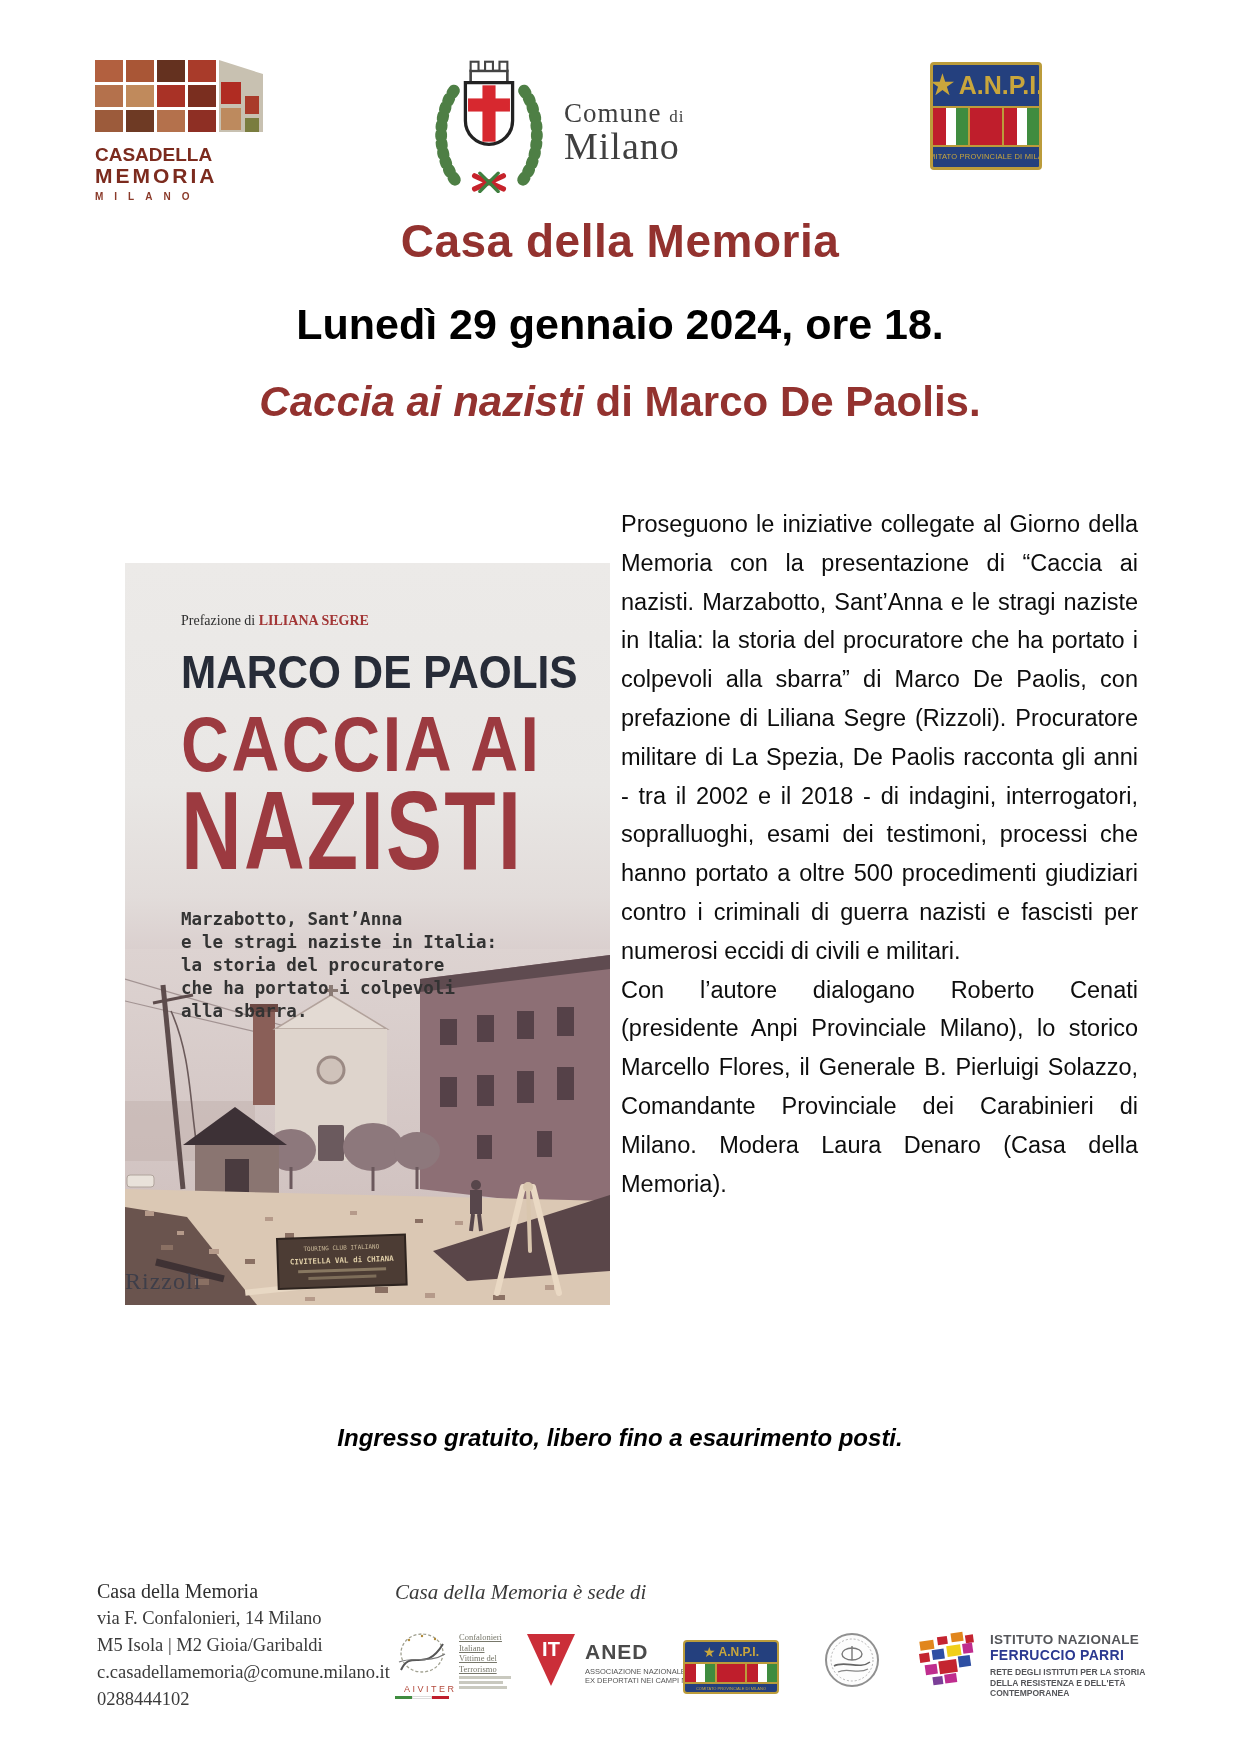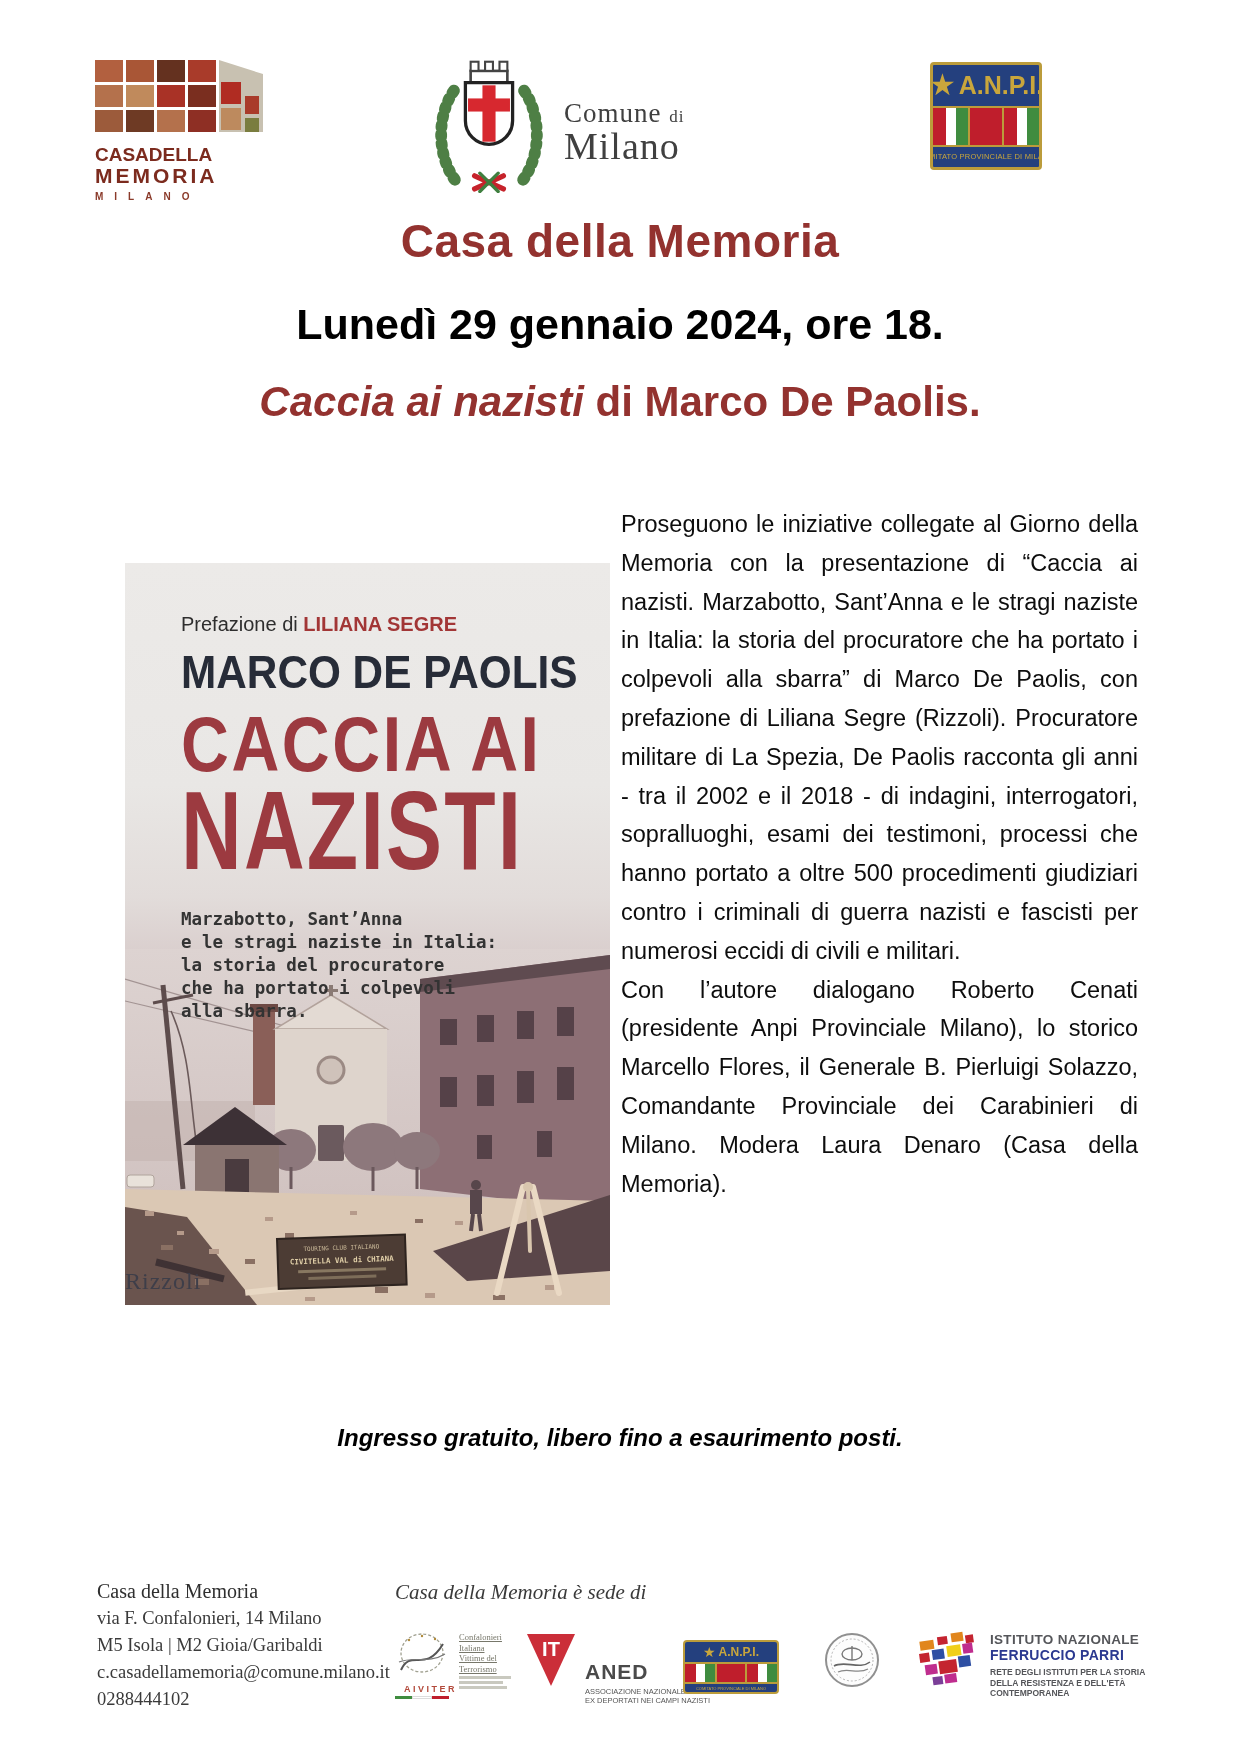--- a/index.html
+++ b/index.html
@@ -40,21 +40,21 @@
   .center-line{position:absolute;left:0;width:100%;text-align:center;}
   .h-title{top:214px;font-size:46px;font-weight:700;color:#93322f;letter-spacing:.5px;}
   .h-date{top:300px;font-size:43px;font-weight:700;color:#000;}
   .h-event{top:378px;font-size:42px;font-weight:700;color:#93322f;}
   .h-event .it{font-style:italic;}
 
   
   .cover{position:absolute;left:125px;top:563px;width:485px;height:742px;
          background:linear-gradient(180deg,#eceae8 0%,#e9e7e5 30%,#e2dcda 45%,#d8cccb 54%,#d2c3c0 60%);}
   .cover .txt{position:absolute;left:56px;white-space:nowrap;z-index:3;}
-  .cv-preface{top:50px;font-family:Liberation Sans, sans-serif;font-size:20px;color:#2e2e2e;}
+  .cv-preface{top:50px;font-family:Liberation Serif, serif;font-size:14px;color:#2e2e2e;}
   .cv-preface .name{color:#a23636;font-weight:700;}
   .cv-author{top:82px;font-size:46px;font-weight:800;color:#272c38;transform:scaleX(.92);transform-origin:0 0;}
   .cv-t1{top:142px;font-size:78px;font-weight:800;color:#9c3a40;letter-spacing:3px;transform:scaleX(.85);transform-origin:0 0;line-height:1;}
   .cv-t2{top:212px;font-size:112px;font-weight:800;color:#9c3a40;letter-spacing:3px;transform:scaleX(.75);transform-origin:0 0;line-height:1;}
   .cv-sub{top:345px;font-family:"DejaVu Sans Mono",monospace;font-size:17.5px;line-height:23px;color:#333;font-weight:700;}
   .cv-photo{position:absolute;left:0;bottom:0;width:485px;height:356px;z-index:1;}
   .cv-publisher{position:absolute;left:0;bottom:10px;width:100%;z-index:4;
                 font-family:"Liberation Serif",serif;font-size:24px;color:#3e3e49;letter-spacing:1px;}
 
   
@@ -69,30 +69,30 @@
 
   
   .addr{position:absolute;left:97px;top:1578px;font-family:"Liberation Serif",serif;
         color:#3a3a3a;font-size:18.5px;line-height:27px;}
   .addr .first{font-size:20px;color:#2f2f2f;}
   .sede{position:absolute;left:395px;top:1580px;font-family:Liberation Serif, serif;
         font-style:italic;font-size:21px;color:#3a3a3a;}
 
   .aiviter{position:absolute;left:393px;top:1630px;display:flex;gap:8px;}
   .aiv-left{width:58px;text-align:center;}
-  .aiv-name{font-size:9px;font-weight:700;color:#b34a3c;letter-spacing:2.5px;margin-left:11px;}
+  .aiv-name{font-size:9px;font-weight:400;color:#b34a3c;letter-spacing:2.5px;margin-left:11px;}
   .aiv-bar{display:flex;height:3px;width:54px;margin:2px auto 0;}
   .aiv-bar i{flex:1;}
   .aiv-lines{font-family:"Liberation Serif",serif;font-size:8.5px;line-height:10.5px;color:#77776a;
              border-left:0;padding-top:2px;}
   .aiv-lines .u{text-decoration:underline;}
   .aiv-fade{width:52px;height:3px;background:#c9c9bf;margin-top:2px;}
 
   .aned{position:absolute;left:527px;top:1634px;display:flex;gap:10px;align-items:flex-start;}
-  .aned-txt{padding-top:6px;margin-top:20px;}
+  .aned-txt{padding-top:6px;}
   .aned-name{font-size:21px;font-weight:800;color:#4a4a4a;letter-spacing:1px;}
   .aned-sub{font-size:7.5px;color:#555;line-height:9px;margin-top:3px;}
 
   .seal{position:absolute;left:824px;top:1632px;}
 
   .parri{position:absolute;left:916px;top:1630px;display:flex;gap:10px;}
   .parri-txt{padding-top:2px;}
   .parri-l1{font-size:13.5px;font-weight:800;color:#55565a;letter-spacing:.3px;}
   .parri-l2{font-size:14px;font-weight:800;color:#2b3990;letter-spacing:.3px;}
   .parri-sub{font-size:8.5px;color:#55565a;line-height:10.5px;margin-top:4px;font-weight:700;}

